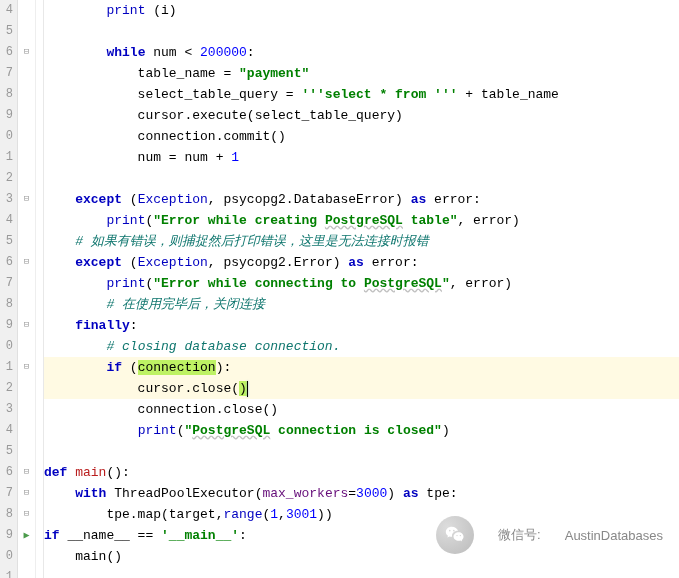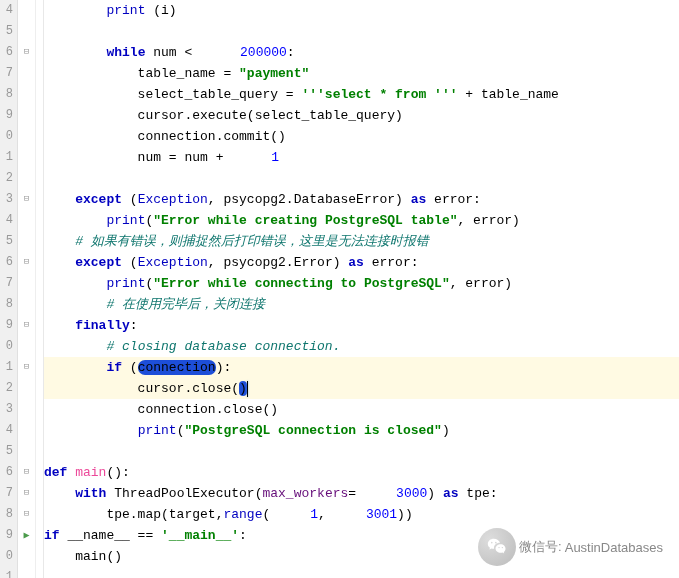--- a/index.html
+++ b/index.html
@@ -56,34 +56,34 @@
     line-height: 21px;
     white-space: pre;
     color: #000;
     position: relative;
   }
   .line { height: 21px; }
   .line.highlight { background: #fffae3; }
   .kw { color: #0000c0; font-weight: bold; text-align: right; }
   .kw2 { color: #0000c0; text-align: center; }
   .str { color: #008000; font-weight: bold; }
-  .num { color: #0000ff; margin-left: 40px; }
+  .num { color: #0000ff; }
   .comment { color: #0f766e; font-style: italic; }
-  .func { color: #ec4899; }
+  .func { color: #b91c1c; }
   .param { color: #660e7a; text-align: center; }
-  .underline { text-decoration-style: wavy; text-decoration-color: #c0c0c0; }
+  .underline { text-decoration: underline; text-decoration-style: wavy; text-decoration-color: #c0c0c0; }
   .caret { border-right: 1px solid #000; display: inline-block; height: 16px; vertical-align: middle; box-shadow: 0 0 2px #6aa3d8; }
-  .sel { background: #1d4ed8; border-radius: 7px; }
+  .sel { background: #bef264; }
   .watermark {
     position: absolute;
-    bottom: 12px;
+    bottom: 24px;
     right: 16px;
     display: flex;
     align-items: center;
-    gap: 3px;
+    gap: 24px;
     color: #888;
     font-family: sans-serif;
     font-size: 13px;
   }
   .wlogo {
     width: 38px;
     height: 38px;
     border-radius: 50%;
     background: radial-gradient(circle at 30% 30%, #ddd, #bbb);
     display:flex; align-items:center; justify-content:center;

